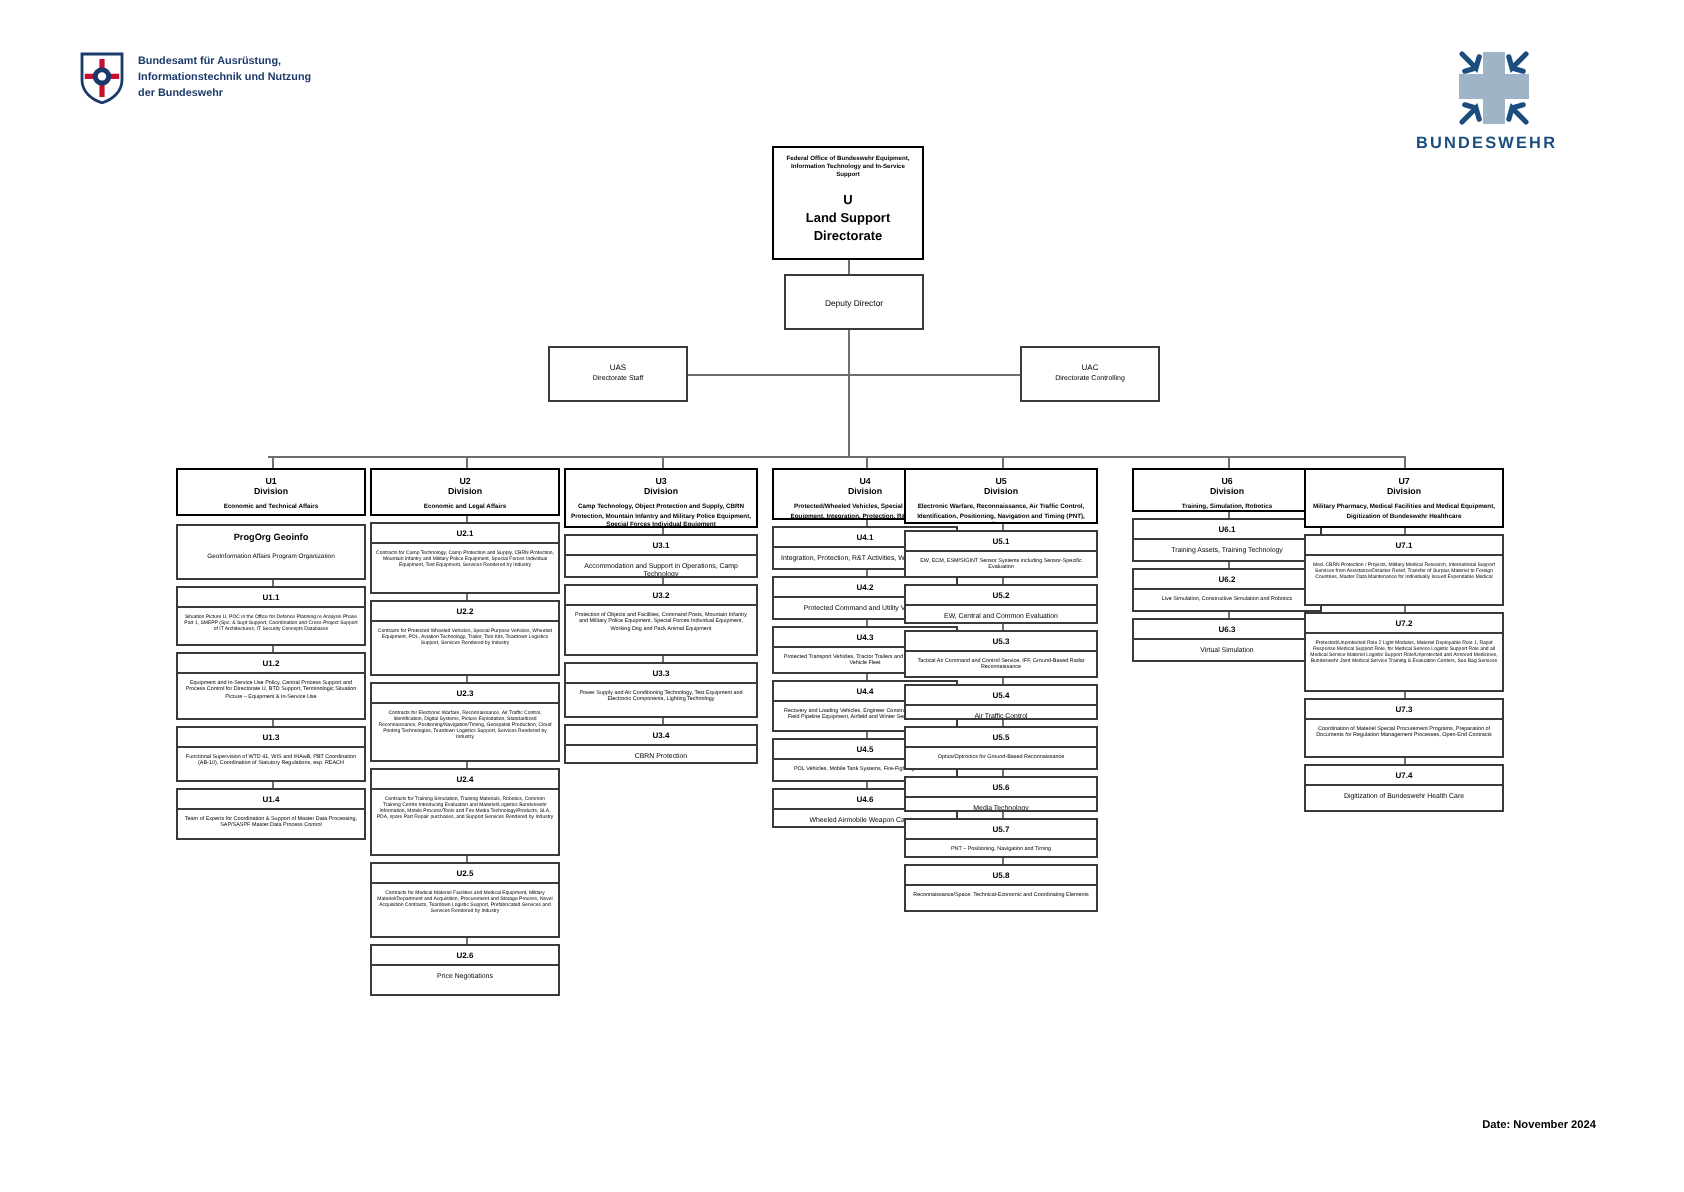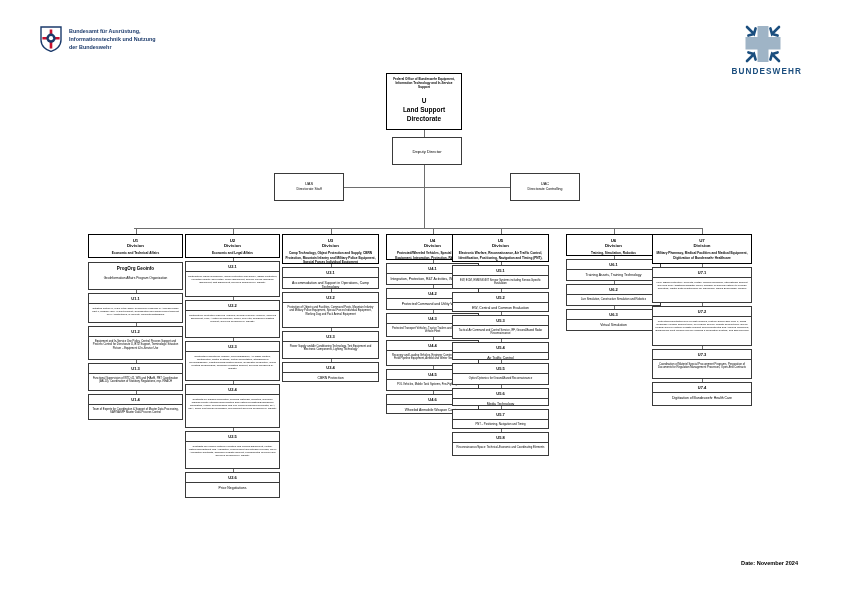--- a/index.html
+++ b/index.html
@@ -37,23 +37,23 @@
   .logo-left .crest-text {
     font-size: 5.4px;
     font-weight: bold;
     line-height: 1.5;
     color: #1b3a6b;
     letter-spacing: 0.02px;
     white-space: pre-line;
   }
   .logo-right {
     position: absolute;
-    right: 40px; top: 24px;
+    right: 56px; top: 24px;
     width: 78px;
-    text-align: right;
+    text-align: left;
   }
   .logo-right .bw-mark {
     width: 46px; height: 40px;
     margin: 0 auto;
     display: block;
   }
   .logo-right .bw-word {
     font-size: 8.2px;
     font-weight: bold;
     letter-spacing: 1.1px;

